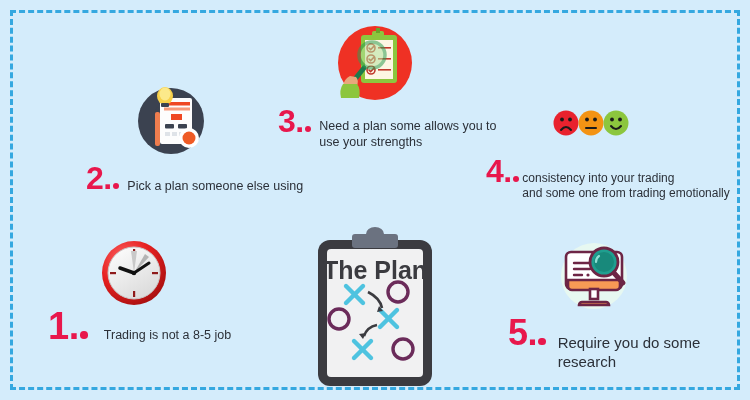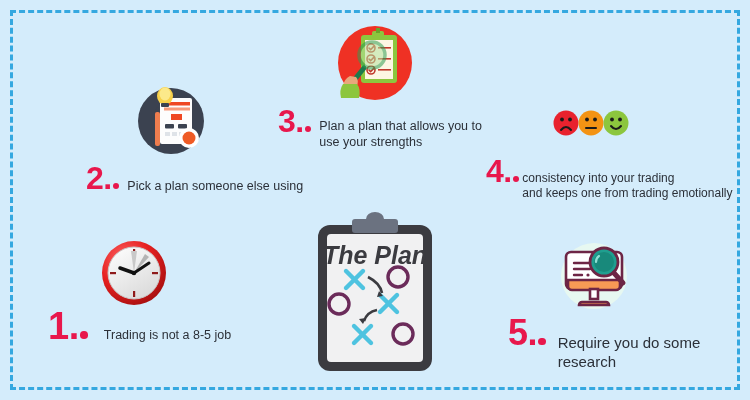--- a/index.html
+++ b/index.html
@@ -97,21 +97,21 @@
   
   #icon-checklist { left: 334px; top: 22px; width: 82px; height: 82px; }
 
   
   #icon-smileys { left: 553px; top: 108px; width: 76px; height: 30px; }
 
   
   #icon-research { left: 552px; top: 232px; width: 84px; height: 84px; }
 
   
-  #icon-clipboard { left: 300px; top: 211px; width: 150px; height: 165px; font-style: italic; }
+  #icon-clipboard { left: 300px; top: 226px; width: 150px; height: 165px; }
 </style>
 </head>
 <body>
 
 <div id="canvas">
 
   <div class="dashed-frame"></div>
 
   <div class="icon-wrap" id="icon-idea">
     <svg viewBox="0 0 74 74" width="74" height="74">
@@ -257,30 +257,30 @@
   <div class="item" id="item-2">
     <div class="caption">
       <span class="num"><span>2.</span><i class="dot"></i></span>
       <span class="txt">Pick a plan someone else using</span>
     </div>
   </div>
 
   <div class="item" id="item-3">
     <div class="caption">
       <span class="num"><span>3.</span><i class="dot"></i></span>
-      <span class="txt">Plan a plan that allows you to
+      <span class="txt">Need a plan some allows you to
 use your strengths</span>
     </div>
   </div>
 
   <div class="item" id="item-4">
     <div class="caption">
       <span class="num"><span>4.</span><i class="dot"></i></span>
       <span class="txt">consistency into your trading
-and keeps one from trading emotionally</span>
+and some one from trading emotionally</span>
     </div>
   </div>
 
   <div class="item" id="item-5">
     <div class="caption">
       <span class="num"><span>5.</span><i class="dot"></i></span>
       <span class="txt">Require you do some research</span>
     </div>
   </div>
 

